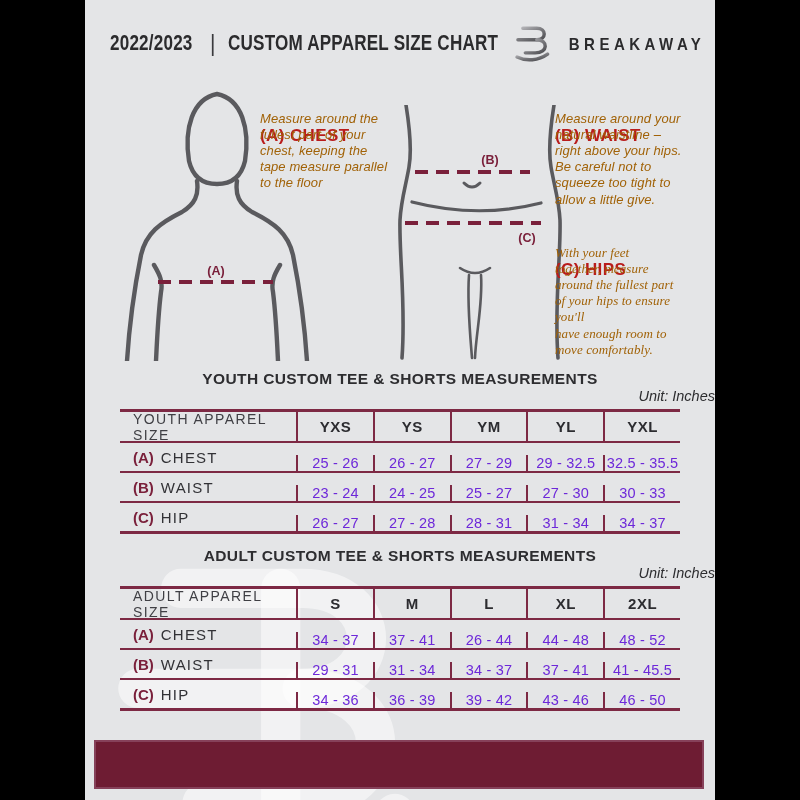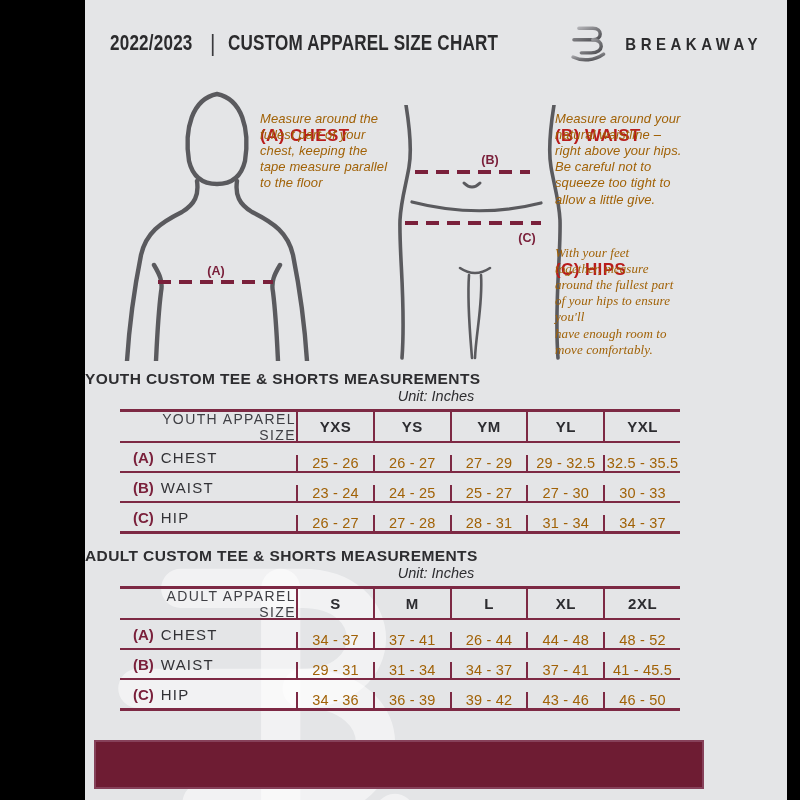--- a/index.html
+++ b/index.html
@@ -1,49 +1,49 @@
 <!DOCTYPE html>
 <html><head>
 <meta charset="utf-8">
 <style>
   * { margin:0; padding:0; box-sizing:border-box; }
   html,body { width:800px; height:800px; }
   body { background:#000; font-family:"Liberation Sans", sans-serif; position:relative; overflow:hidden; }
 
-  .document { position:absolute; left:85px; top:0; width:702px; height:800px; background:#e4e5e7; overflow:hidden; }
+  .document { position:absolute; left:85px; top:0; width:630px; height:800px; background:#e4e5e7; overflow:hidden; }
 
   
   .header { position:absolute; left:25px; right:25px; top:22px; height:42px; display:flex; align-items:center; z-index:2; }
   .hdr-txt { font-weight:700; font-size:18px; color:#2b2b2d; letter-spacing:0.2px; transform:scale(0.95,1.2); transform-origin:center left; white-space:nowrap; }
   .hdr-div { font-weight:300; font-size:21px; color:#3a3a3d; margin:0 13px; transform:scaleY(1.15); }
   .hdr-spacer { flex:1; }
   .brand { font-weight:700; font-size:15px; color:#2b2b2d; letter-spacing:4.5px; margin-left:10px; white-space:nowrap; transform:scaleY(1.12); }
   .logo-sm { width:46px; height:38px; flex:0 0 auto; }
 
   
   .fig { position:absolute; z-index:2; }
   .guide-h { position:absolute; font-weight:700; font-size:17px; color:#b91c1c; letter-spacing:0.4px; z-index:2;margin-top:40px; }
   .guide-p { position:absolute; font-style:italic; font-size:13px; line-height:1.24; color:#a16207; white-space:pre-line; z-index:2; letter-spacing:0.1px; }
 
   
-  .sec-title { position:absolute; left:0; width:100%; text-align:left; font-weight:700; font-size:15.5px; color:#2d2d30; letter-spacing:0.4px; z-index:2; }
-  .sec-unit  { position:absolute; left:0; width:100%; text-align:center; font-style:italic; font-size:14.5px; color:#2d2d30; z-index:2; }
+  .sec-title { position:absolute; left:0; width:100%; text-align:center; font-weight:700; font-size:15.5px; color:#2d2d30; letter-spacing:0.4px; z-index:2; }
+  .sec-unit  { position:absolute; left:0; width:100%; text-align:right; font-style:italic; font-size:14.5px; color:#2d2d30; z-index:2; }
 
   .sizetable { position:absolute; left:35px; width:560px; border-top:3px solid #7d2944; border-bottom:3px solid #7d2944; z-index:2; }
   .trow { display:grid; grid-template-columns:176px repeat(5,1fr); height:30px; }
   .trow.thead { height:29px; }
   .trow + .trow { border-top:2px solid #7d2944; }
   .cell { display:flex; align-items:center; justify-content:center; overflow:hidden; }
   .cell + .cell { border-left:2px solid #7d2944; }
   .cell.left { justify-content:flex-start; padding-left:13px; }
-  .hdr-first { font-size:14px; color:#3f3f44; letter-spacing:1.4px;text-align:right; }
+  .hdr-first { font-size:14px; color:#3f3f44; letter-spacing:1.4px; }
   .hdr-size  { font-weight:700; font-size:15px; color:#2c2c30; letter-spacing:0.5px; }
   .pfx { font-weight:700; font-size:15px; color:#7a203b; margin-right:7px; }
   .rlabel { font-size:15px; color:#323236; letter-spacing:1.2px; }
-  .val { font-size:14.5px; color:#a16207; letter-spacing:0.2px;margin-top:12px; }
+  .val { font-size:14.5px; color:#6d28d9; letter-spacing:0.2px;margin-top:12px; }
 
   
   .watermark { position:absolute; left:10px; top:552px; width:400px; height:330px; z-index:1; }
   .footer-bar { position:absolute; left:9px; top:740px; width:610px; height:49px; background:#6e1c33; border:2px solid #86415a; z-index:3; }
 
   svg text.marker { font-family:"Liberation Sans", sans-serif; font-weight:700; font-size:12.5px; fill:#7a203b; }
 </style>
 </head>
 <body>
 

